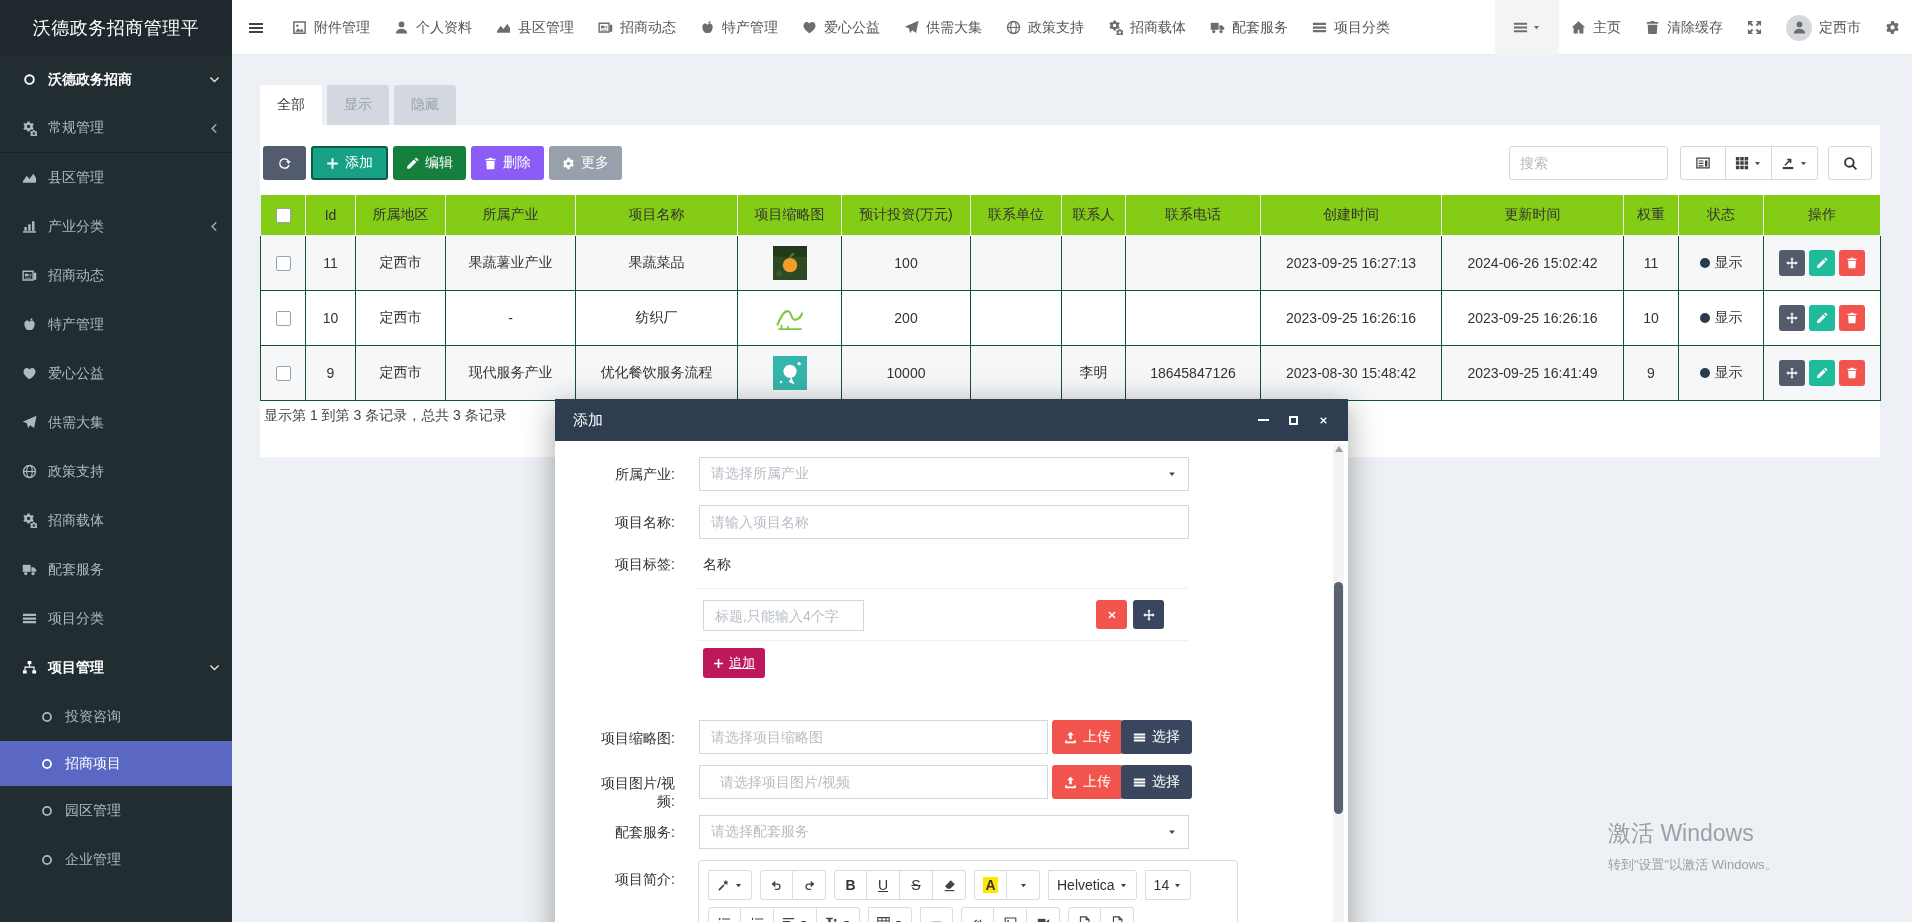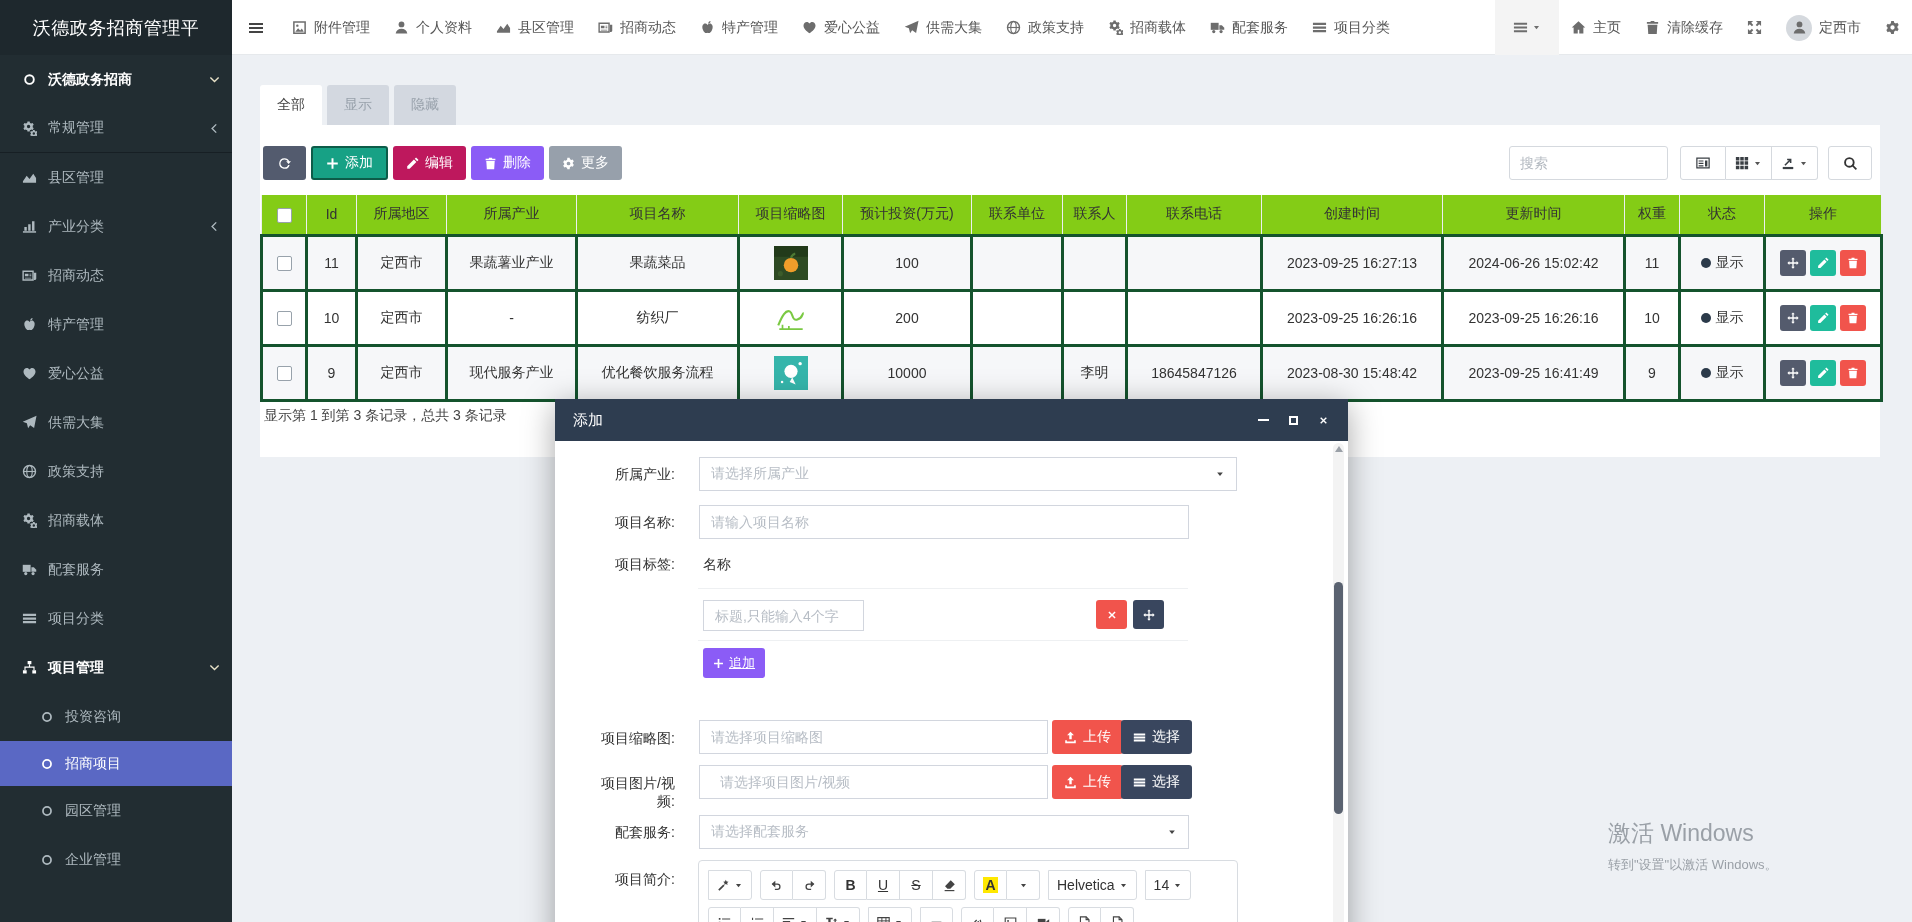--- a/index.html
+++ b/index.html
@@ -39,37 +39,37 @@
   .main{position:absolute;left:232px;top:55px;right:0;bottom:0;background:#edf0f4;}
   .tabs{position:absolute;left:28px;top:30px;display:flex;gap:5px;z-index:1;}
   .tab{height:40px;padding:0 17px;display:flex;align-items:center;font-size:14px;color:#98a1ab;background:#d3d8e0;border-radius:3px 3px 0 0;cursor:pointer;}
   .tab.active{background:#fff;color:#444;}
   .panel{position:absolute;left:28px;top:70px;width:1620px;height:332px;background:#fff;}
   .toolbar-left{position:absolute;left:3px;top:21px;display:flex;gap:5px;}
   .tbtn{height:34px;border:none;border-radius:3px;padding:0 13px;font-size:14px;color:#fff;display:inline-flex;align-items:center;gap:6px;cursor:pointer;font-family:inherit;}
   .tbtn .ic{font-size:13px;}
   .tbtn.refresh{background:#535b6e;padding:0 15px;}
   .tbtn.add{background:#17a185;border:2px solid #0d5c49;}
-  .tbtn.edit{background:#be185d;}
+  .tbtn.edit{background:#15803d;}
   .tbtn.del{background:#8b5cf6;}
   .tbtn.more{background:#97a0ab;}
   .toolbar-right{position:absolute;right:8px;top:21px;display:flex;align-items:center;}
   .search-input{width:159px;height:34px;border:1px solid #d5d9de;border-radius:3px;padding:0 10px;font-size:14px;color:#333;font-family:inherit;outline:none;}
   .search-input::placeholder{color:#b4bac1;}
   .btn-group{display:flex;margin-left:12px;}
   .gbtn{height:34px;width:46px;background:#fff;border:1px solid #d5d9de;display:inline-flex;align-items:center;justify-content:center;gap:4px;color:#3a3f44;cursor:pointer;}
   .gbtn+.gbtn{border-left:none;}
   .btn-group .gbtn:first-child{border-radius:3px 0 0 3px;}
   .btn-group .gbtn:last-child{border-radius:0 3px 3px 0;}
   .gbtn .ic{font-size:14px;}
   .sbtn{height:34px;width:44px;margin-left:10px;background:#fff;border:1px solid #d5d9de;border-radius:3px;display:inline-flex;align-items:center;justify-content:center;color:#333;cursor:pointer;font-size:15px;}
 
   table.grid{position:absolute;left:0;top:70px;width:1620px;border-collapse:collapse;table-layout:fixed;}
   .grid th{height:40px;font-size:14px;font-weight:normal;color:#333;border:1px solid #eceff1;border-top:none;background:#84cc16;}
-  .grid td{height:55px;font-size:14px;color:#333;text-align:center;border:3px solid #14532d;overflow:hidden;}
+  .grid td{height:55px;font-size:14px;color:#333;text-align:center;border:1px solid #14532d;overflow:hidden;}
   .grid tbody tr:nth-child(odd){background:#f6f7f9;}
   .cb{display:inline-block;width:15px;height:15px;border:1px solid #98a2ab;border-radius:2px;background:#fff;vertical-align:middle;cursor:pointer;}
   .thumb{display:inline-block;width:34px;height:34px;vertical-align:middle;line-height:0;cursor:pointer;}
   .thumb svg{width:34px;height:34px;}
   .status-cell{display:inline-flex;align-items:center;gap:5px;}
   .dot{width:10px;height:10px;border-radius:50%;background:#2b3a4a;display:inline-block;}
   .acts{display:inline-flex;gap:4px;}
   .abtn{width:26px;height:26px;border:none;border-radius:3px;color:#fff;display:inline-flex;align-items:center;justify-content:center;cursor:pointer;}
   .abtn .ic{font-size:12px;}
   .abtn.move{background:#545b6d;}
@@ -98,21 +98,21 @@
   .sel{display:flex;align-items:center;cursor:pointer;}
   .sel .ph{color:#b7bdc5;}
   .sel .caret{margin-left:auto;color:#444;font-size:10px !important;}
   .hline{position:absolute;left:143px;width:490px;height:1px;background:#eef0f2;}
   .sq{position:absolute;width:31px;height:29px;border:none;border-radius:3px;color:#fff;display:inline-flex;align-items:center;justify-content:center;cursor:pointer;}
   .sq .ic{font-size:12px;}
   .sq.red{background:#f1544c;}
   .sq.dark{background:#39465e;}
   .mbtn{position:absolute;height:30px;border:none;border-radius:3px;color:#fff;font-size:13px;display:inline-flex;align-items:center;justify-content:center;gap:5px;cursor:pointer;padding:0 10px;font-family:inherit;}
   .mbtn .ic{font-size:11px;}
-  .mbtn.green{background:#8b5cf6;text-decoration:underline;}
+  .mbtn.green{background:#be185d;text-decoration:underline;}
   .upbtn{position:absolute;height:34px;border:none;border-radius:3px;color:#fff;font-size:14px;display:inline-flex;align-items:center;justify-content:center;gap:6px;cursor:pointer;padding:0 12px;font-family:inherit;}
   .upbtn .ic{font-size:13px;}
   .upbtn.red{background:#f1544c;}
   .upbtn.dark{background:#39465e;}
   .editor{position:absolute;left:143px;top:419px;width:540px;height:160px;border:1px solid #d8dce1;border-radius:4px;background:#fff;padding:9px;}
   .ed-row{display:flex;gap:8px;margin-bottom:7px;flex-wrap:nowrap;}
   .bgroup{display:flex;}
   .ebtn{height:30px;min-width:33px;background:#fff;border:1px solid #d8dce1;color:#333;display:inline-flex;align-items:center;justify-content:center;gap:4px;font-size:14px;cursor:pointer;padding:0 8px;font-family:inherit;}
   .ebtn+.ebtn{border-left:none;}
   .bgroup .ebtn:first-child{border-radius:3px 0 0 3px;}
@@ -780,21 +780,21 @@
             <span class="ic" data-icon="x" style="font-size:11px;">
               <svg viewBox="0 0 16 16" fill="currentColor">
                 <path d="M3.2 4.6L4.6 3.2 8 6.6l3.4-3.4 1.4 1.4L9.4 8l3.4 3.4-1.4 1.4L8 9.4l-3.4 3.4-1.4-1.4L6.6 8z"></path>
               </svg>
             </span>
           </span>
       </span>
     </div>
     <div class="m-body">
       <div class="f-label" style="top:25px;">所属产业:</div>
-      <div class="sel" style="top:16px;width:538px;">
+      <div class="sel" style="top:16px;width:490px;">
         <span class="ph">请选择所属产业</span>
         <span class="ic caret" data-icon="caret">
             <svg viewBox="0 0 16 16" fill="currentColor">
               <path d="M3.5 5.5h9L8 11z"></path>
             </svg>
           </span>
       </div>
 
       <div class="f-label" style="top:73px;">项目名称:</div>
       <input class="inp" style="top: 64px; width: 490px;" placeholder="请输入项目名称">

